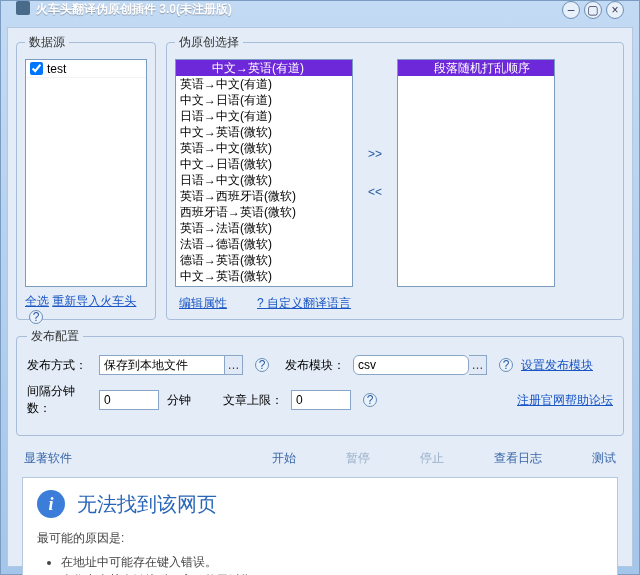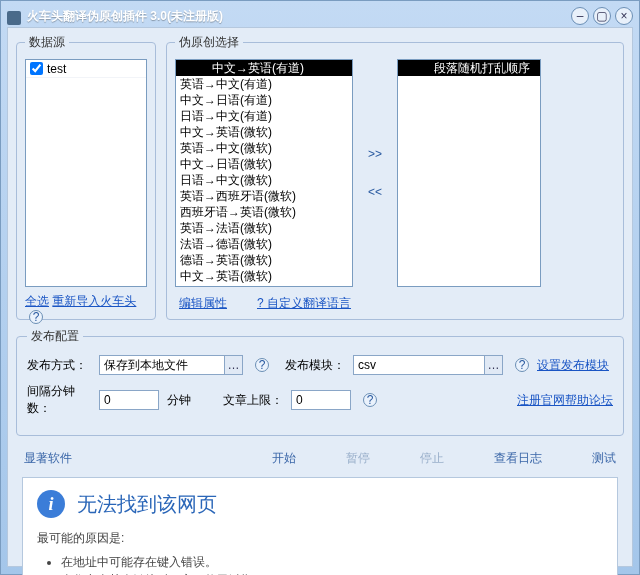--- a/index.html
+++ b/index.html
@@ -1,40 +1,40 @@
 <!DOCTYPE html>
 <html><head>
 <meta charset="utf-8">
 <style>
 * { box-sizing: border-box; margin: 0; padding: 0; font-family: "Microsoft YaHei", SimSun, sans-serif; font-size: 12px; }
 body { background: #d6e4f0; width: 640px; height: 575px; overflow: hidden; }
 .window { background: linear-gradient(#c3daf4, #a4c6ea); height: 575px; border: 1px solid #7a9cc0; }
-.titlebar { display: flex; align-items: flex-end; height: 24px; padding: 0 6px; }
+.titlebar { display: flex; align-items: flex-start; height: 24px; padding: 0 15px; }
 .titlebar .app-icon { width: 14px; height: 14px; background: #4a6a8a; border-radius: 2px; margin-right: 6px; }
 .titlebar .title { color: #ffffff; font-weight: bold; flex: 1; text-shadow: 0 1px 1px rgba(0,0,0,.3); }
 .titlebar .winbtns { display: flex; gap: 4px; }
 .titlebar .winbtns div { width: 18px; height: 18px; border: 1px solid #6b8fb5; border-radius: 50%; background: #e8f0fa; display: flex; align-items: center; justify-content: center; color: #335; cursor: pointer; }
 .client { background: #e3ecf7; margin: 2px 6px 6px 6px; height: 540px; border: 1px solid #b5c8de; padding: 6px 8px; }
 .row1 { display: flex; gap: 10px; height: 286px; }
 fieldset { border: 1px solid #a8bdda; border-radius: 4px; padding: 8px; }
 legend { padding: 0 4px; color: #333; background: transparent; }
 .ds { width: 140px; }
 .listbox { background: #fff; border: 1px solid #7a9cc0; height: 228px; overflow: auto; }
 .listbox .item { display: flex; align-items: center; height: 18px; padding: 0 4px; border-bottom: 1px solid #f2f4f8; }
 .listbox .item input { margin-right: 4px; }
 .ds-links { margin-top: 6px; font-size: 12px; }
 .link { color: #1a55c4; text-decoration: underline; cursor: pointer; }
 .help-icon { display: inline-block; width: 14px; height: 14px; border: 1px solid #6b8fb5; border-radius: 50%; text-align: center; line-height: 13px; color: #2a5aa0; background: #eaf2fc; cursor: pointer; margin-left: 4px; }
 .sel { flex: 1; }
 .sel-body { display: flex; gap: 8px; height: 228px; }
 .multilist { background: #fff; border: 1px solid #7a9cc0; overflow-y: scroll; }
 .multilist.left { width: 178px; }
-.multilist.right { width: 144px; }
+.multilist.right { width: 158px; }
 .multilist .opt { padding: 1px 4px; white-space: nowrap; cursor: pointer; line-height: 14px; }
-.multilist .opt.selected { background: #000000; color: #fff; padding-left: 36px; }
+.multilist .opt.selected { background: #6d28d9; color: #fff; padding-left: 36px; }
 .movebtns { display: flex; flex-direction: column; justify-content: center; gap: 24px; width: 28px; align-items: center; }
 .movebtns div { color: #2a5aa0; cursor: pointer; user-select: none; }
 .sel-foot { margin-top: 8px; display: flex; gap: 30px; align-items: center; padding-left: 4px; }
 .pub { margin-top: 8px; padding: 10px; }
 .form-row { display: flex; align-items: center; gap: 8px; margin-bottom: 8px; }
 .form-row label { width: 64px; }
 .txtbox { display: inline-flex; align-items: center; }
 .txtbox input { border: 1px solid #8aa6c7; height: 20px; padding: 0 4px; background: #fff; }
 .txtbox .picker { width: 18px; height: 20px; border: 1px solid #8aa6c7; border-left: none; background: #e0e9f5; display: flex; align-items: center; justify-content: center; cursor: pointer; color: #335; }
 .rightlinks { margin-left: auto; display: flex; }
@@ -125,21 +125,21 @@
       <legend>发布配置</legend>
       <div class="form-row">
         <label>发布方式：</label>
         <span class="txtbox">
           <input style="width: 126px;" value="保存到本地文件">
           <span class="picker">…</span>
         </span>
         <span class="help-icon">?</span>
         <label style="width:auto;margin-left:8px">发布模块：</label>
         <span class="txtbox">
-          <input style="width: 132px;" value="csv">
+          <input style="width: 116px; border-radius: 6px;" value="csv">
           <span class="picker">…</span>
         </span>
         <span class="help-icon">?</span>
         <span class="link">设置发布模块</span>
       </div>
       <div class="form-row">
         <label>间隔分钟数：</label>
         <span class="txtbox">
             <input style="width: 60px;" value="0">
           </span>

